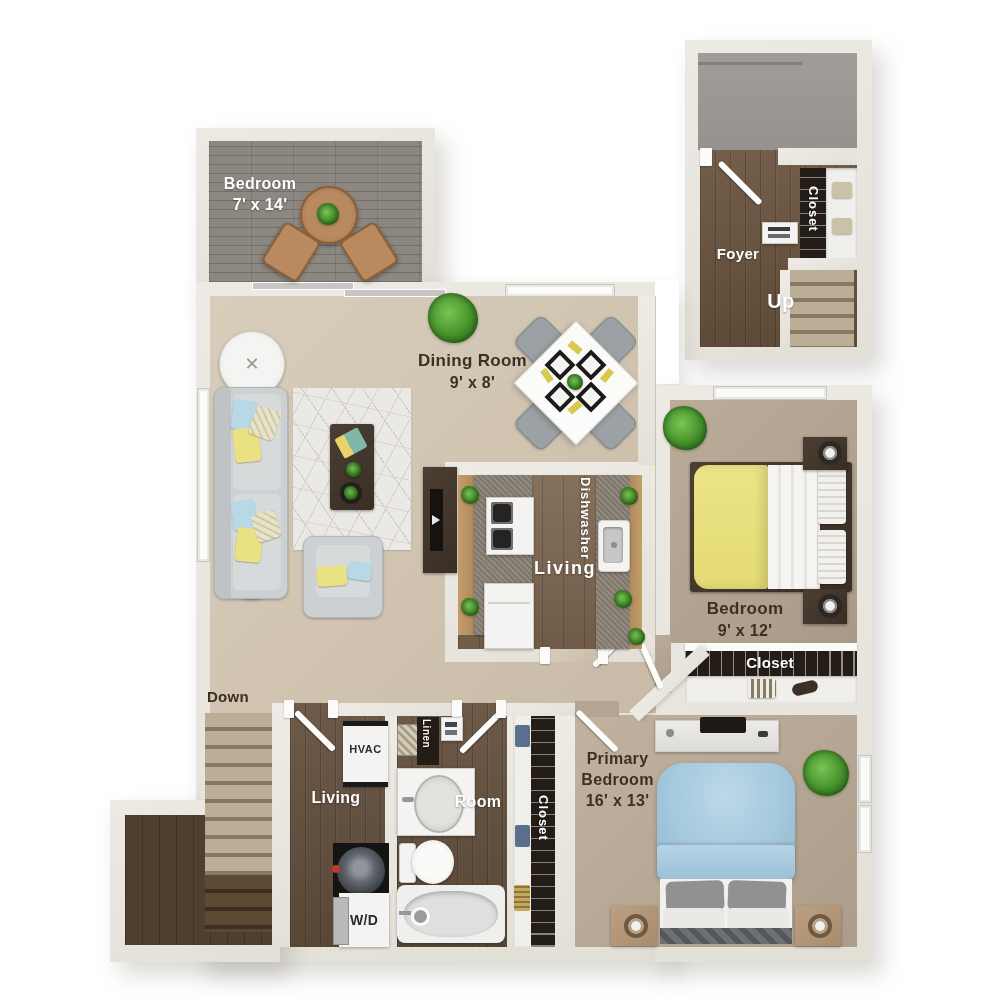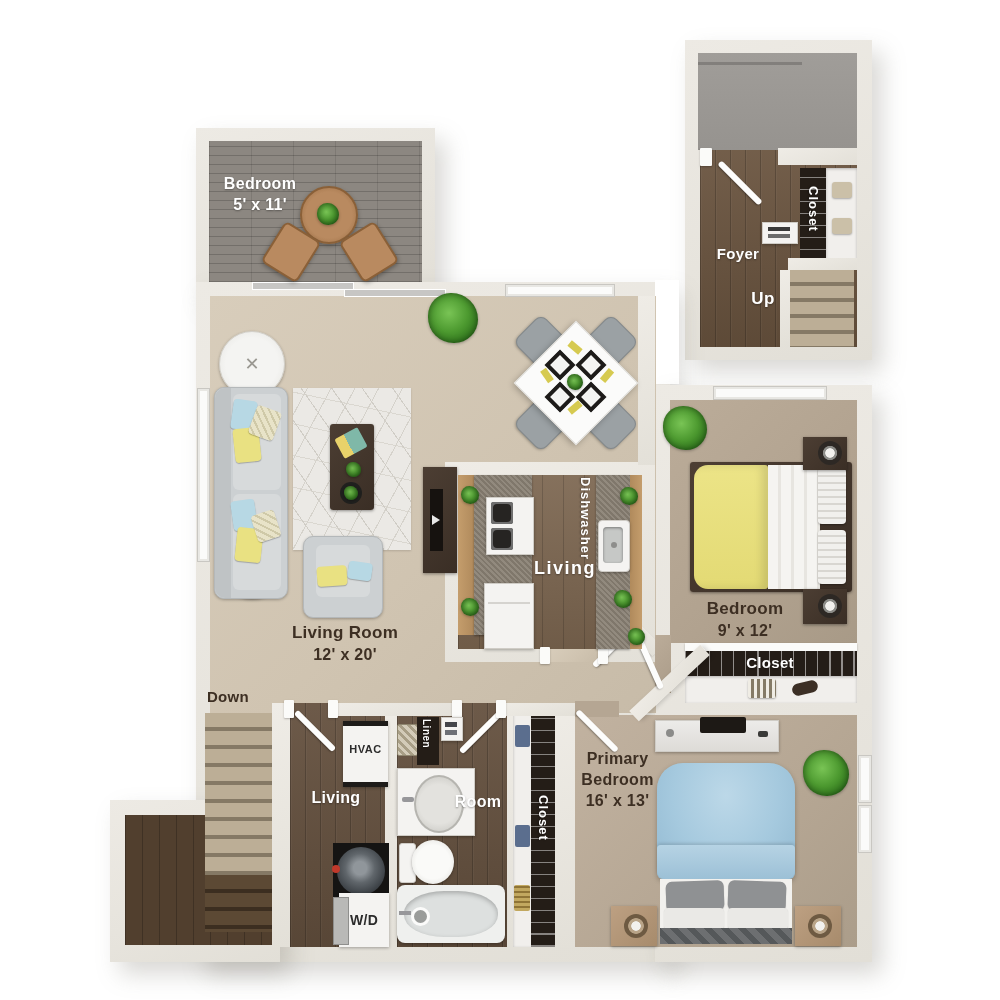--- a/index.html
+++ b/index.html
@@ -286,25 +286,25 @@
   <div class="abs" style="left:333px;top:843px;width:56px;height:60px;background:#151413;"></div>
   <div class="abs" style="left:337px;top:847px;width:48px;height:48px;border-radius:50%;background:radial-gradient(circle at 48% 44%,#90969b 0 18%,#60666b 40%,#3a3f44 72%,#26292c 100%);">
     <div class="abs" style="left:-5px;top:18px;width:8px;height:8px;border-radius:50%;background:#c0392b;"></div>
   </div>
   <div class="abs" style="left:339px;top:893px;width:50px;height:54px;background:#f4f3f1;box-shadow:0 1px 3px rgba(0,0,0,.3);">
     <div class="abs" style="left:-6px;top:4px;width:14px;height:46px;background:#b9b9b7;border:1px solid #8f8f8d;"></div>
   </div>
 
   <div class="lbl lbl-w" style="left:200px;top:173px;width:120px;font-size:16px;">
     <div>Bedroom</div>
-    <div class="dims">5' x 11'</div>
-  </div>
-  <div class="lbl" style="left:275px;top:622px;width:140px;">
-    <div>Living Room</div>
-    <div class="dims">12' x 20'</div>
+    <div class="dims">7' x 14'</div>
+  </div>
+  <div class="lbl" style="left:400px;top:350px;width:145px;">
+    <div>Dining Room</div>
+    <div class="dims">9' x 8'</div>
   </div>
   <div class="lbl lbl-w" style="left:505px;top:557px;width:120px;font-size:18px;letter-spacing:1.5px;">
     <div>Living</div>
   </div>
   <div class="vtext sm" style="left:578px;top:477px;height:100px;">Dishwasher</div>
   <div class="lbl" style="left:675px;top:598px;width:140px;">
     <div>Bedroom</div>
     <div class="dims">9' x 12'</div>
   </div>
   <div class="lbl lbl-w" style="left:715px;top:653px;width:110px;font-size:15px;">Closet</div>
@@ -314,16 +314,16 @@
     <div class="dims">16' x 13'</div>
   </div>
   <div class="vtext sm" style="left:536px;top:795px;height:80px;">Closet</div>
   <div class="lbl lbl-w" style="left:448px;top:791px;width:60px;font-size:16px;">Room</div>
   <div class="vtext" style="left:421px;top:719px;height:44px;font-size:10px;letter-spacing:.5px;">Linen</div>
   <div class="lbl lbl-w" style="left:295px;top:787px;width:82px;font-size:16px;">Living</div>
   <div class="lbl" style="left:343px;top:742px;width:45px;font-size:11px;color:#2b2b2b;letter-spacing:.5px;">HVAC</div>
   <div class="lbl" style="left:339px;top:911px;width:50px;font-size:14px;color:#2b2b2b;">W/D</div>
   <div class="lbl" style="left:193px;top:687px;width:70px;font-size:15px;">Down</div>
   <div class="lbl lbl-w" style="left:703px;top:244px;width:70px;font-size:15px;">Foyer</div>
-  <div class="lbl lbl-w" style="left:746px;top:288px;width:34px;font-size:17px;">Up</div>
+  <div class="lbl lbl-w" style="left:764px;top:288px;width:34px;font-size:20px;">Up</div>
   <div class="vtext sm" style="left:806px;top:186px;height:64px;">Closet</div>
 
 </div>
 
 </body></html>

